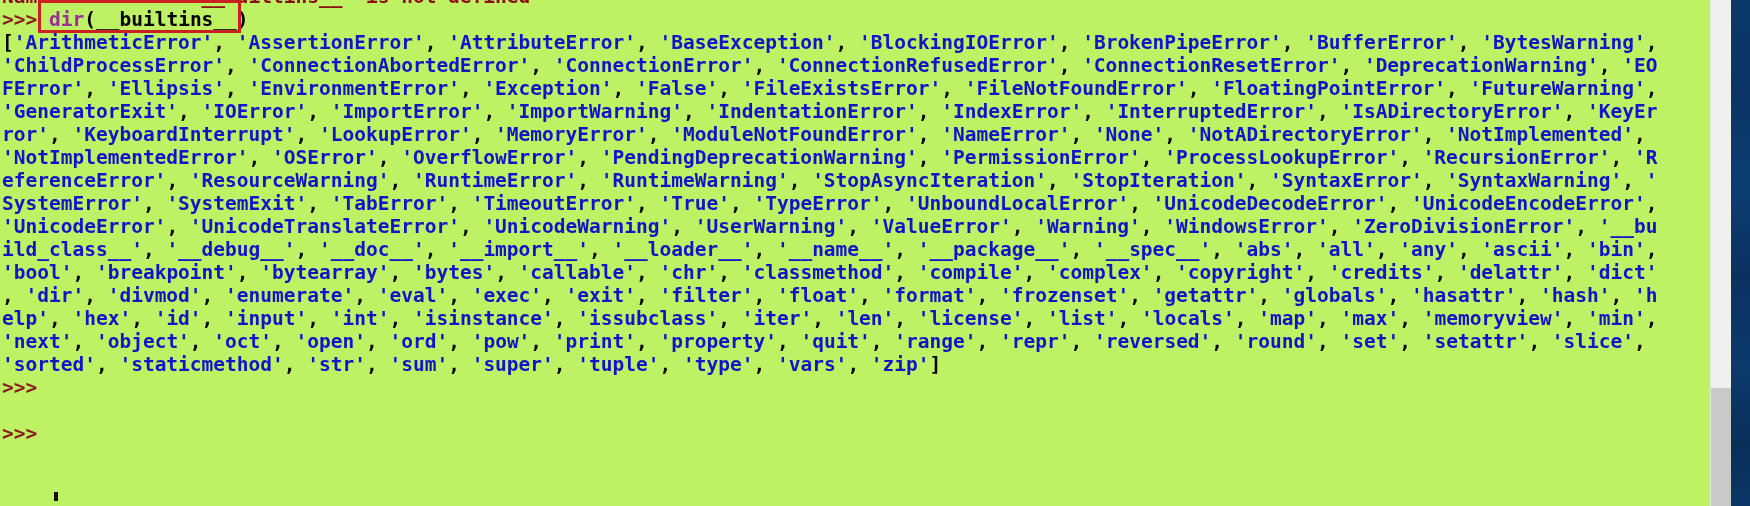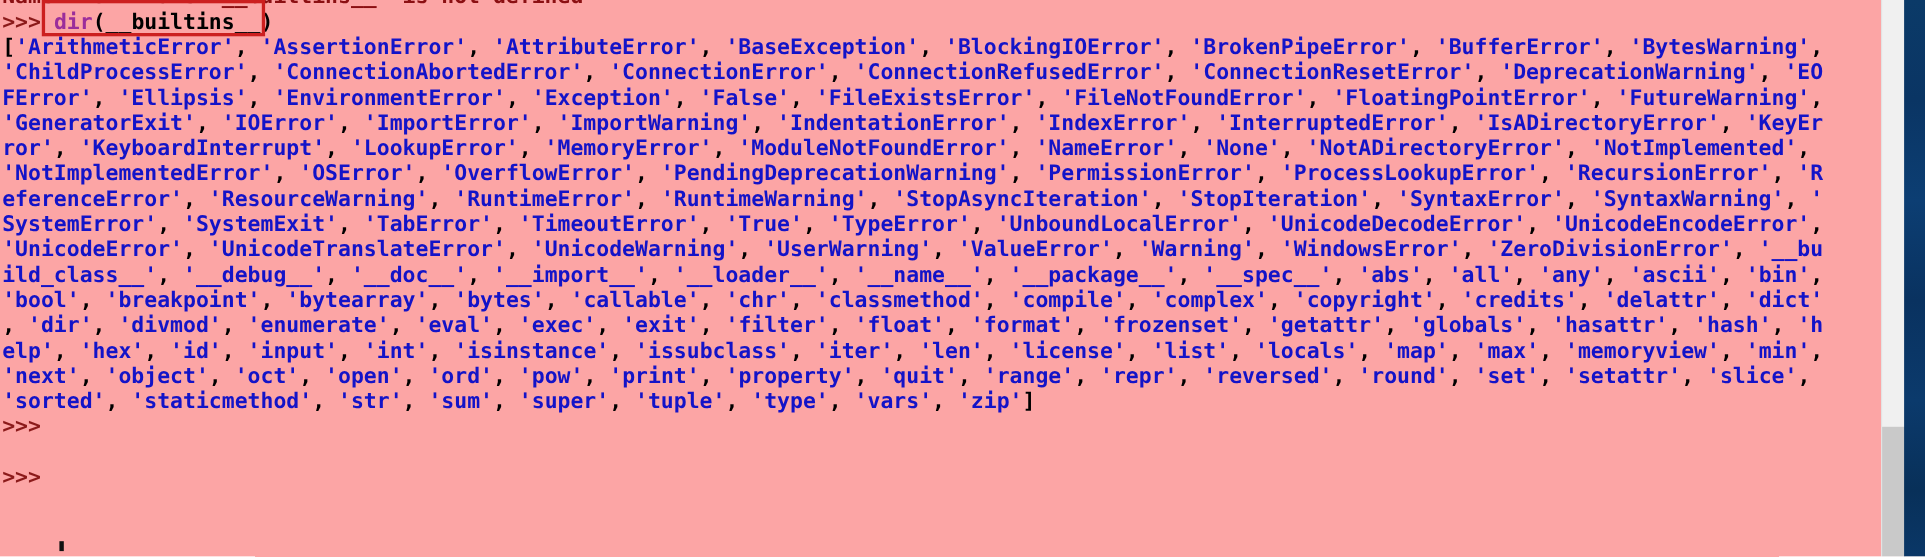--- a/index.html
+++ b/index.html
@@ -21,21 +21,21 @@
     overflow: hidden;
   }
 
   
   #console {
     position: absolute;
     left: 0;
     top: 0;
     width: 1710px;
     height: 506px;
-    background: #fca5a5;
+    background: #bef264;
     overflow: hidden;
     padding: 0;
     box-sizing: border-box;
   }
   .line {
     position: relative;
     height: 23px;
     line-height: 23px;
     font-size: 19.5px;
     letter-spacing: 0px;

